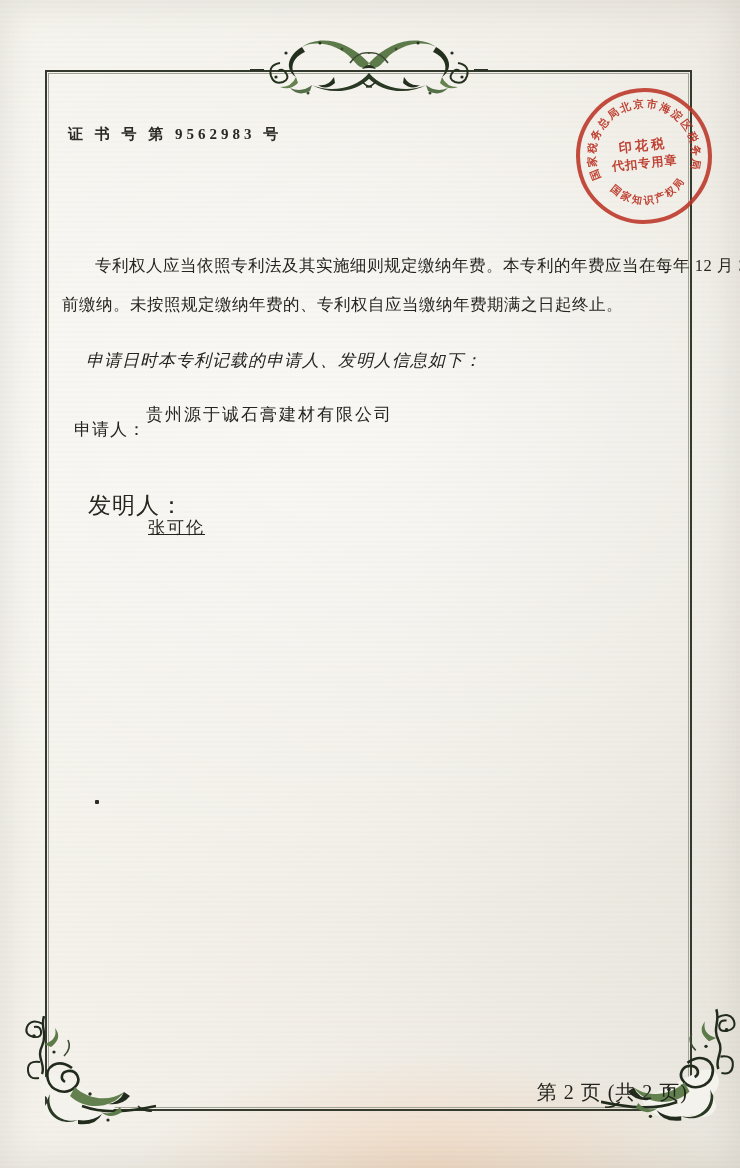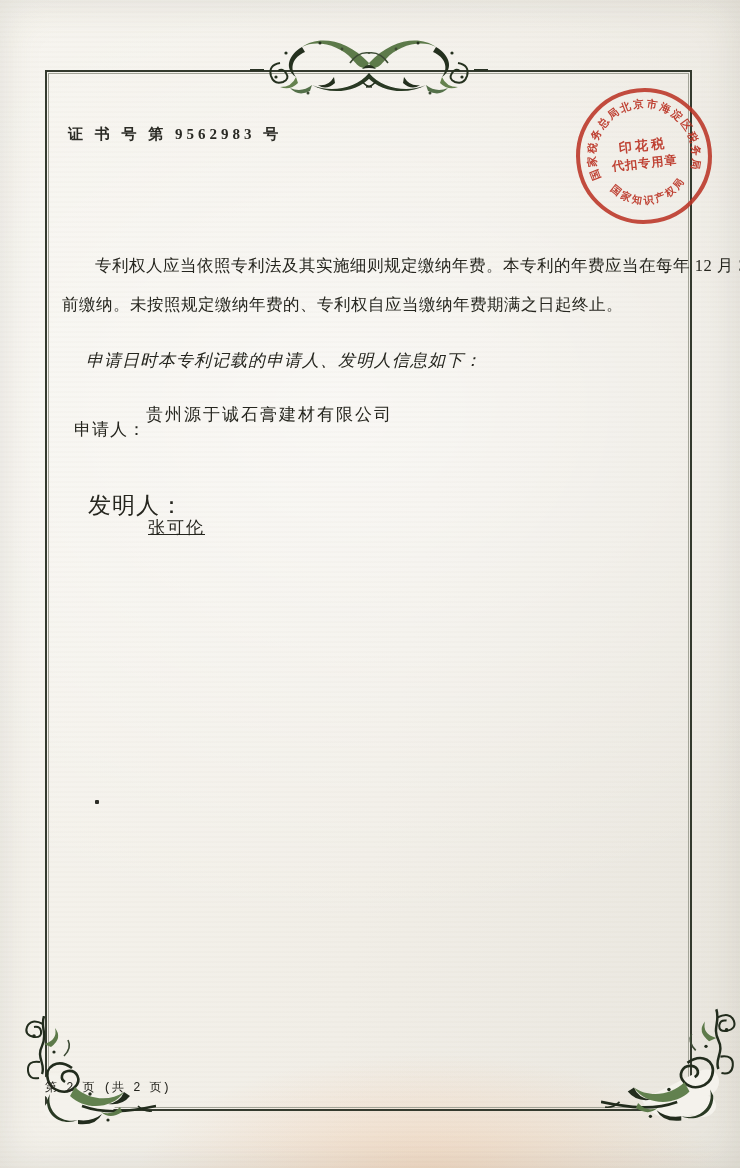--- a/index.html
+++ b/index.html
@@ -26,21 +26,21 @@
   .txt{position:absolute;white-space:nowrap;}
   .certno{left:68px;top:125px;font-size:15px;letter-spacing:4px;font-weight:bold;color:#2a2a24;}
   .para{left:62px;top:246px;width:630px;font-size:16.5px;line-height:39px;letter-spacing:0.5px;}
   .para .l1{padding-left:33px;white-space:nowrap;}
   .para .l2{white-space:nowrap;}
   .infohead{left:86px;top:349px;font-size:17px;letter-spacing:1px;font-style:italic;}
   .applicant-label{left:74px;top:378px;font-size:17px;letter-spacing:1px;margin-top:40px;}
   .applicant-name{left:146px;top:403px;font-size:17px;letter-spacing:2px;}
   .inventor-label{left:88px;top:490px;font-size:23px;letter-spacing:1px;}
   .inventor-name{left:148px;top:516px;font-size:17px;letter-spacing:2px;text-decoration:underline;}
-  .pagefoot{left:45px;top:1079px;width:643px;text-align:left;font-size:12px;letter-spacing:1px;color:#23231d;font-family:Liberation Mono, monospace;}
+  .pagefoot{left:45px;top:1079px;width:643px;text-align:right;font-size:20px;letter-spacing:1px;color:#23231d;}
   .speck{position:absolute;left:95px;top:800px;width:4px;height:4px;background:#2c2c26;border-radius:1px;}
   
   .stamp{position:absolute;left:573px;top:85px;width:142px;height:142px;
     transform:rotate(-6deg);opacity:0.92;pointer-events:none;}
   .stamp text{font-family:"DejaVu Sans","Liberation Sans",sans-serif;font-weight:bold;}
   
   .orn{position:absolute;pointer-events:none;}
   .orn-top{left:250px;top:29px;width:238px;height:70px;}
   .orn-bl{left:20px;top:1016px;width:136px;height:118px;}
   .orn-br{left:601px;top:1008px;width:140px;height:124px;transform:scaleX(-1);}

